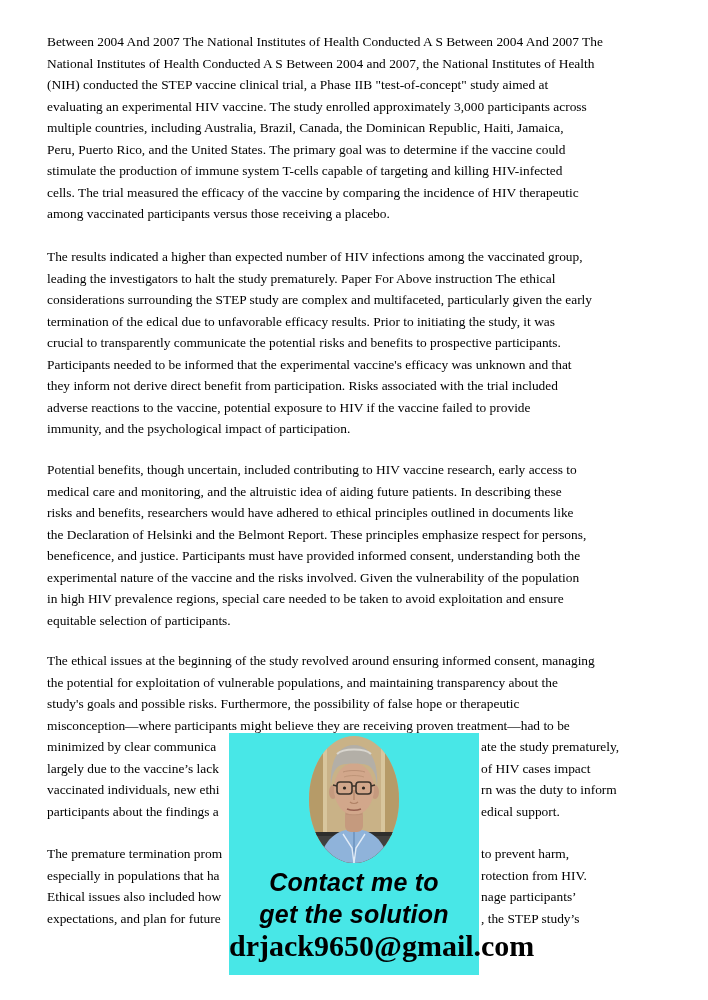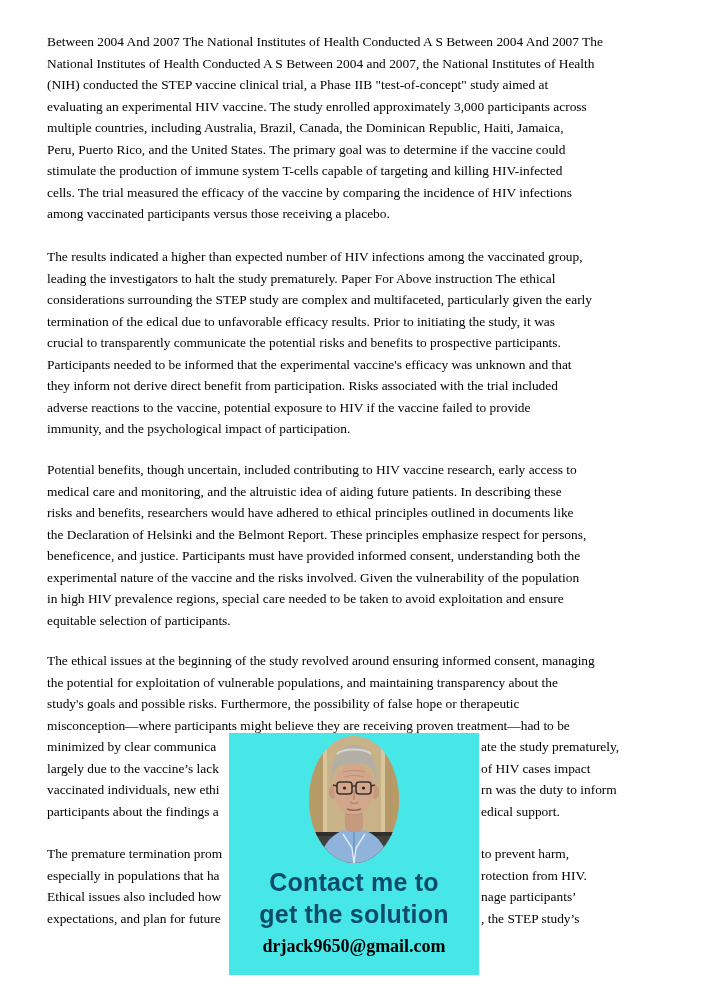--- a/index.html
+++ b/index.html
@@ -42,37 +42,37 @@
     font-family:"Liberation Sans", sans-serif;
     font-weight:700;
     font-size:25px; line-height:32px;
     letter-spacing:0.2px;
   }
   .popup-email {
     position:absolute;
     top:199px; left:0; width:100%;
     font-family:"Liberation Serif", serif;
     font-weight:700;
-    font-size:18px; line-height:28px;
+    font-size:30px; line-height:28px;
   }
 </style>
 </head>
 <body>
 
 <div class="page">
 
   <div class="para" style="top:31px">
       <div class="line">Between 2004 And 2007 The National Institutes of Health Conducted A S Between 2004 And 2007 The</div>
       <div class="line">National Institutes of Health Conducted A S Between 2004 and 2007, the National Institutes of Health</div>
       <div class="line">(NIH) conducted the STEP vaccine clinical trial, a Phase IIB "test-of-concept" study aimed at</div>
       <div class="line">evaluating an experimental HIV vaccine. The study enrolled approximately 3,000 participants across</div>
       <div class="line">multiple countries, including Australia, Brazil, Canada, the Dominican Republic, Haiti, Jamaica,</div>
       <div class="line">Peru, Puerto Rico, and the United States. The primary goal was to determine if the vaccine could</div>
       <div class="line">stimulate the production of immune system T-cells capable of targeting and killing HIV-infected</div>
-      <div class="line">cells. The trial measured the efficacy of the vaccine by comparing the incidence of HIV infections</div>
+      <div class="line">cells. The trial measured the efficacy of the vaccine by comparing the incidence of HIV therapeutic</div>
       <div class="line">among vaccinated participants versus those receiving a placebo.</div>
     </div>
   <div class="para" style="top:246px">
       <div class="line">The results indicated a higher than expected number of HIV infections among the vaccinated group,</div>
       <div class="line">leading the investigators to halt the study prematurely. Paper For Above instruction The ethical</div>
       <div class="line">considerations surrounding the STEP study are complex and multifaceted, particularly given the early</div>
       <div class="line">termination of the edical due to unfavorable efficacy results. Prior to initiating the study, it was</div>
       <div class="line">crucial to transparently communicate the potential risks and benefits to prospective participants.</div>
       <div class="line">Participants needed to be informed that the experimental vaccine's efficacy was unknown and that</div>
       <div class="line">they inform not derive direct benefit from participation. Risks associated with the trial included</div>
@@ -144,20 +144,20 @@
 
         <circle cx="35.5" cy="52" r="1.6" fill="#2c241e"></circle>
         <circle cx="54.5" cy="52" r="1.6" fill="#2c241e"></circle>
 
         <path d="M45,54 L45,64 M41,66 C43,68 47,68 49,66" stroke="#b08266" stroke-width="1.2" fill="none"></path>
 
         <path d="M38,73 C42,74.5 48,74.5 52,73" stroke="#96604f" stroke-width="1.5" fill="none"></path>
         <path d="M37,78 C41,79 49,79 53,78" stroke="#b98f74" stroke-width="0.8" fill="none"></path>
       </svg>
     </div>
-    <div class="popup-heading" style="color: #0c4a6e;">
+    <div class="popup-heading" style="color: #000000; font-style: italic;">
       <div>Contact me to</div>
       <div>get the solution</div>
     </div>
     <div class="popup-email">drjack9650@gmail.com</div>
   </div>
 
 </div>
 
 </body></html>

